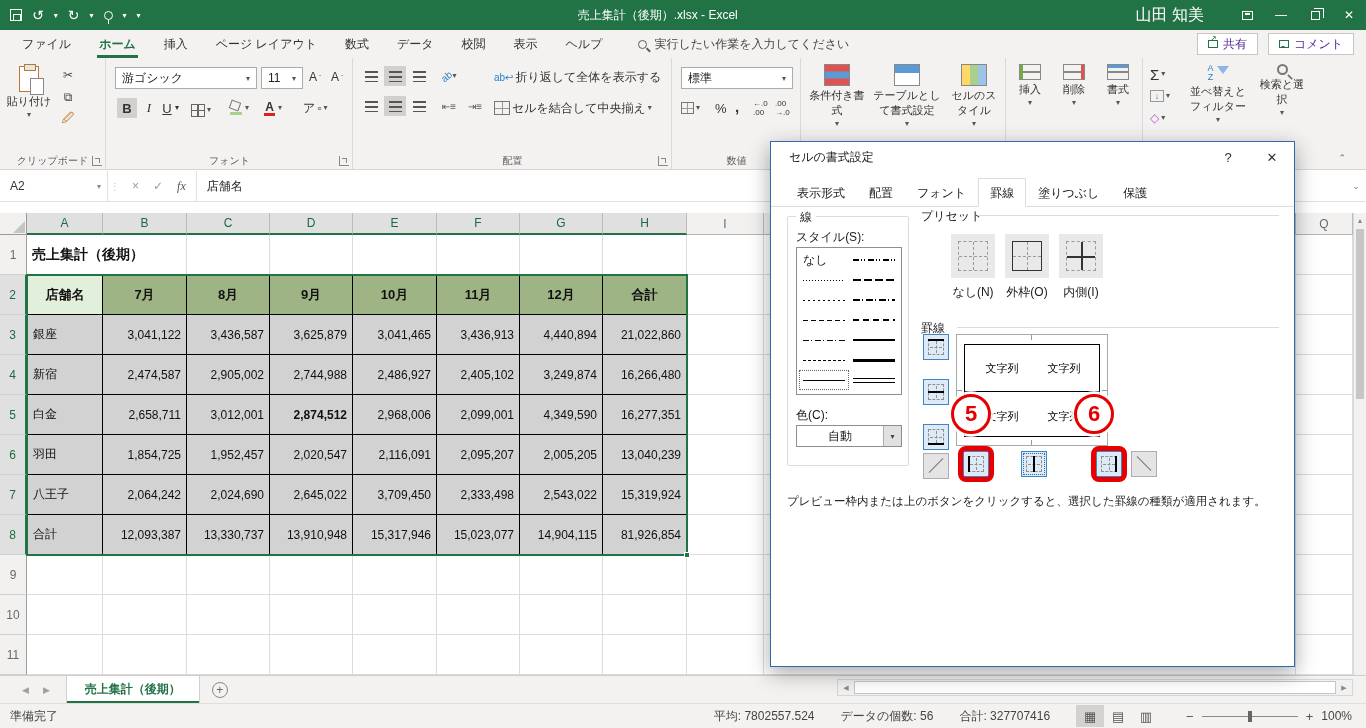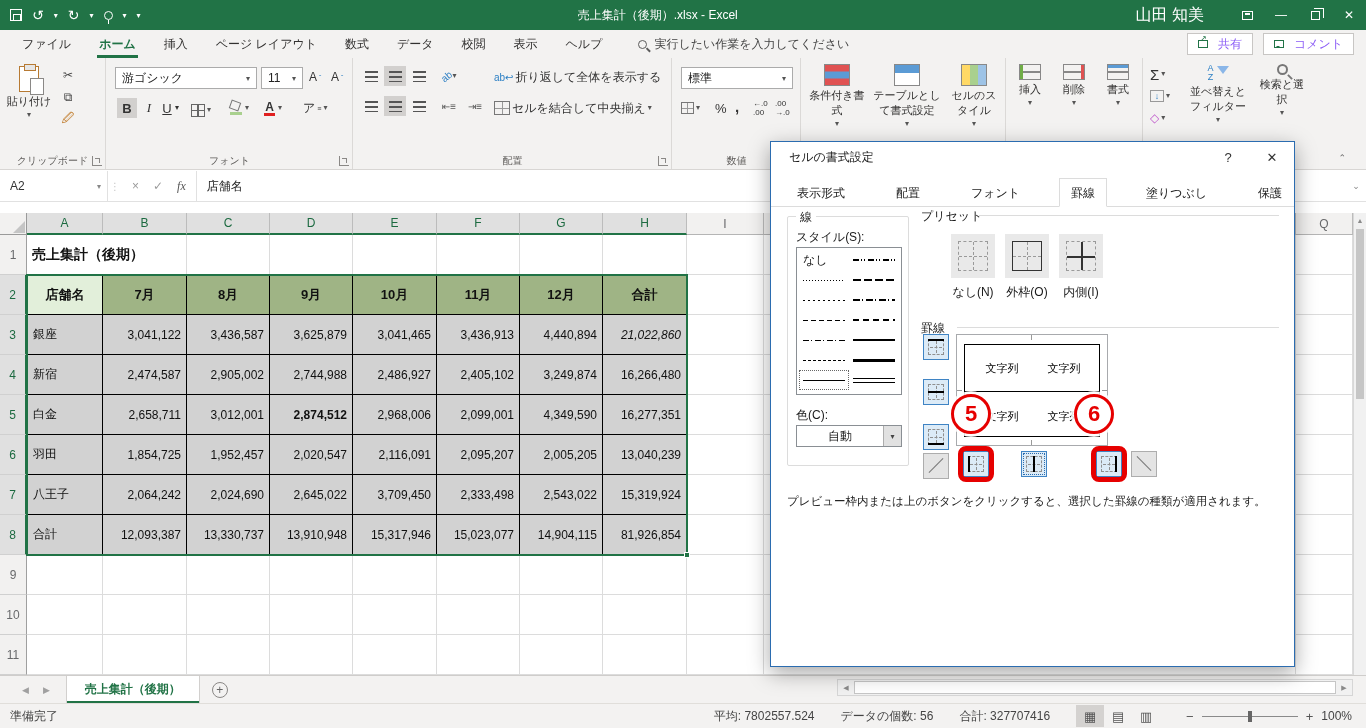--- a/index.html
+++ b/index.html
@@ -30,21 +30,21 @@
   
   .tabrow { position:absolute; left:0; top:30px; width:100%; height:28px; background:#f3f2f1; display:flex; align-items:center; }
   .rtabs { display:flex; align-items:stretch; height:100%; padding-left:8px; }
   .rtab { padding:0 14px; display:flex; align-items:center; font-size:12px; color:#323130; cursor:default; position:relative; }
   .rtab.active { color:var(--excel-green,#217346); font-weight:bold; }
   .rtab.active::after { content:''; position:absolute; left:12px; right:12px; bottom:0; height:3px; background:var(--excel-green,#217346); }
   .search { display:flex; align-items:center; gap:7px; margin-left:22px; color:#444; }
   .mag { width:9px; height:9px; border:1.5px solid #5b5b5b; border-radius:50%; position:relative; }
   .mag::after { content:''; position:absolute; width:5px; height:1.5px; background:#5b5b5b; transform:rotate(45deg); left:7px; top:8px; }
   .tabrow-right { margin-left:auto; display:flex; gap:10px; padding-right:12px; }
-  .trbtn { background:#fff; border:1px solid #c8c6c4; height:22px; padding:0 10px; display:flex; align-items:center; gap:10px; font-size:12px; color:#8b5cf6; }
+  .trbtn { background:#fff; border:1px solid #c8c6c4; height:22px; padding:0 10px; display:flex; align-items:center; gap:5px; font-size:12px; color:#4c1d95; }
   .share-ic { width:10px; height:8px; border:1px solid #217346; position:relative; }
   .share-ic::after { content:'↗'; position:absolute; left:1px; top:-7px; font-size:8px; color:#217346; }
   .cmt-ic { width:10px; height:8px; border:1px solid #217346; position:relative; }
   .cmt-ic::after { content:''; position:absolute; left:1px; bottom:-3px; border:2px solid transparent; border-top-color:#217346; }
 
   
   .ribbon { position:absolute; left:0; top:58px; width:100%; height:112px; background:#f3f2f1; border-bottom:1px solid #d8d6d4; }
   .rgroup { position:absolute; top:0; height:100%; border-right:1px solid #dbd9d7; }
   .glabel { position:absolute; bottom:1px; left:0; right:0; text-align:center; font-size:10px; color:#605e5c; }
   .launcher { position:absolute; right:3px; bottom:3px; width:10px; height:10px; border-left:1px solid #8a8886; border-bottom:1px solid #8a8886; }
@@ -142,21 +142,21 @@
   .ztrack { width:96px; height:1px; background:#8a8a8a; position:relative; }
   .zthumb { position:absolute; left:46px; top:-5px; width:4px; height:11px; background:#666; }
   .zminus,.zplus { font-size:13px; color:#555; }
 
   
   .dialog { position:absolute; left:770px; top:141px; width:525px; height:526px; background:#fff;
             border:1px solid var(--dialog-accent,#2b6cb0); box-shadow:0 6px 20px rgba(0,0,0,.35); z-index:10; font-size:12px; }
   .dtitle { height:30px; display:flex; align-items:center; padding-left:18px; color:#1a1a1a; }
   .dtitle .dbtns { margin-left:auto; display:flex; }
   .dtb { width:44px; height:30px; display:flex; align-items:center; justify-content:center; color:#333; font-size:13px; }
-  .dtabs { display:flex; padding-left:14px; margin-top:8px; position:relative;justify-content:space-between; }
+  .dtabs { display:flex; padding-left:14px; margin-top:8px; position:relative; }
   .dtabs::after { content:''; position:absolute; left:0; right:0; bottom:0; height:1px; background:#dcdcdc; }
   .dtab { padding:4px 11px; border:1px solid transparent; color:#222; position:relative; }
   .dtab.active { background:#fff; border-color:#dcdcdc; border-bottom-color:#fff; z-index:2; margin-top:-2px; padding-top:6px; }
   .grpbox { position:absolute; border:1px solid #dcdcdc; border-radius:2px; }
   .grplab { position:absolute; top:-8px; left:8px; background:#fff; padding:0 4px; color:#1a1a1a; }
   .flatlab { position:absolute; color:#1a1a1a; }
   .hline { position:absolute; height:1px; background:#dcdcdc; }
   .dlabel { position:absolute; color:#1a1a1a; }
   .listbox { position:absolute; background:#fff; border:1px solid #8a8f94; display:flex; padding:2px; }
   .lscol { flex:1; display:flex; flex-direction:column; }
@@ -505,21 +505,21 @@
       </div>
       <div class="grow">
         <div class="rh sel" style="width: 27px;">3</div>
         <div class="cell td name first" style="width: 76px;">銀座</div>
         <div class="cell td num" style="width: 84px;">3,041,122</div>
         <div class="cell td num" style="width: 83px;">3,436,587</div>
         <div class="cell td num" style="width: 83px;">3,625,879</div>
         <div class="cell td num" style="width: 84px;">3,041,465</div>
         <div class="cell td num" style="width: 83px;">3,436,913</div>
         <div class="cell td num" style="width: 83px;">4,440,894</div>
-        <div class="cell td num" style="width: 84px; font-style: italic;">21,022,860</div>
+        <div class="cell td num" style="width: 84px;">21,022,860</div>
         <div class="cell" style="width: 77px;"></div>
         <div class="cell" style="width: 532px;"></div>
         <div class="cell" style="width: 57px;"></div>
       </div>
       <div class="grow">
         <div class="rh sel" style="width: 27px;">4</div>
         <div class="cell td name first" style="width: 76px;">新宿</div>
         <div class="cell td num" style="width: 84px;">2,474,587</div>
         <div class="cell td num" style="width: 83px;">2,905,002</div>
         <div class="cell td num" style="width: 83px;">2,744,988</div>

